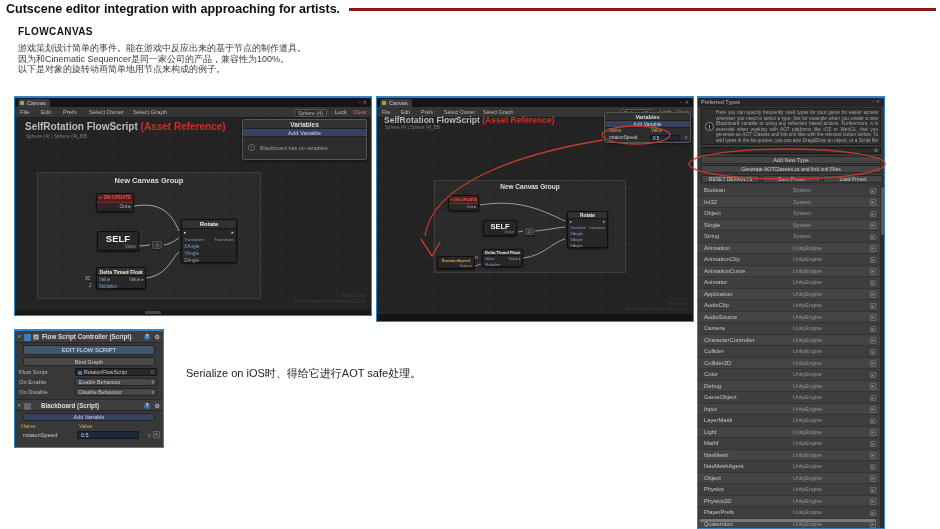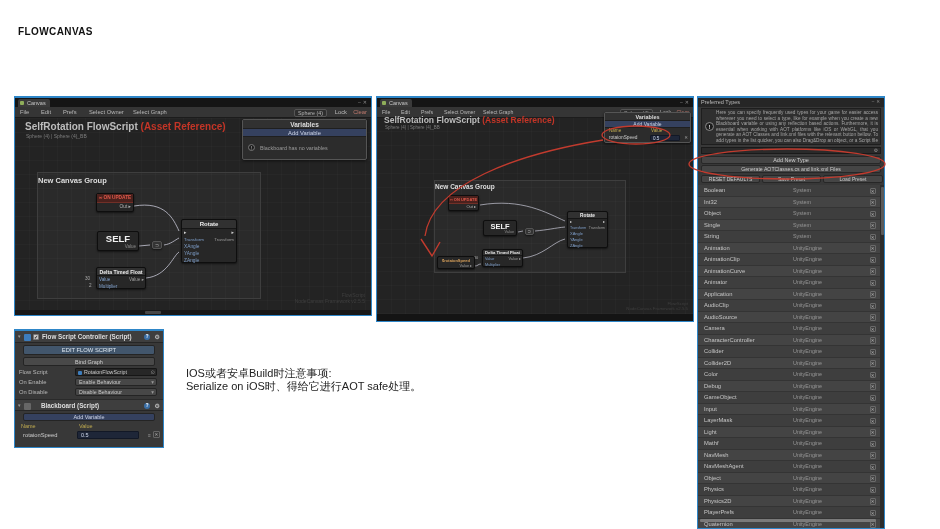--- a/index.html
+++ b/index.html
@@ -27,21 +27,21 @@
      repeating-linear-gradient(0deg,rgba(255,255,255,.018) 0 1px,transparent 1px 14px),
      repeating-linear-gradient(90deg,rgba(255,255,255,.018) 0 1px,transparent 1px 14px),#232323}
   
   .varpanel{position:absolute;background:#2c2c2c;border:1px solid #555;border-radius:2px;box-shadow:0 1px 3px rgba(0,0,0,.6)}
   .varhead{font-weight:bold;color:#ddd;text-align:center;background:#313131;border-bottom:1px solid #1f1f1f}
   .varadd{background:#35415f;color:#ccd4e8;text-align:center;border-bottom:1px solid #1f1f1f}
   .colhead{color:#c0ab50}
   .valfield{position:absolute;background:#1e2638;border:1px solid #121826;color:#cfd8ea;border-radius:1px}
   
   .group{position:absolute;background:rgba(255,255,255,.035);border:1px solid #3e3e3e}
-  .ghead{font-weight:bold;color:#dedede;text-align:left}
+  .ghead{font-weight:bold;color:#dedede;text-align:center}
   .node{position:absolute;background:#272727;border:1px solid #0e0e0e;border-radius:2px;box-shadow:0 1px 2px rgba(0,0,0,.55)}
   .nhead{font-weight:bold;color:#ececec;text-align:center;background:#313131;border-bottom:1px solid #161616;border-radius:2px 2px 0 0}
   .bluep{color:#7e9ec9}
   .grayp{color:#9a9a9a}
   .wm{position:absolute;color:#3e3e3e;text-align:right;font-size:5px;line-height:6px}
   .hscroll{position:absolute;left:0;right:0;bottom:0;height:5px;background:#181818}
   .hthumb{position:absolute;top:1px;height:3px;background:#474747;border-radius:1px}
   svg.wires,svg.anno{position:absolute;left:0;top:0;pointer-events:none}
   svg.anno{z-index:30}
   
@@ -71,21 +71,30 @@
   .vscroll{position:absolute;right:0;top:87px;width:4px;bottom:0;background:#2c2c2c}
   .vthumb{position:absolute;left:.5px;width:3px;background:#5a5a5a;border-radius:1px}
   
   .notes{position:absolute;color:#222;font-size:11px;line-height:13px;white-space:nowrap}
 </style>
 </head>
 <body>
 
 <div id="slide">
 
+  <div id="titlebar">
+    <div id="pagetitle">Cutscene editor integration with approaching for artists.</div>
+    <div id="titlerule"></div>
+  </div>
   <div id="section">FLOWCANVAS</div>
+  <div id="intro">
+    <div>游戏策划设计简单的事件。能在游戏中反应出来的基于节点的制作道具。</div>
+    <div>因为和Cinematic Sequencer是同一家公司的产品，兼容性为100%。</div>
+    <div>以下是对象的旋转动画简单地用节点来构成的例子。</div>
+  </div>
 
   <div class="shot" id="canvas1" style="left:14px;top:96px;width:358px;height:220px">
     <div class="tabbar">
       <div class="tab"><span class="tabicon"></span><span>Canvas</span></div>
       <div class="winctl"><span>–</span><span>✕</span></div>
     </div>
     <div class="menubar">
       <span class="mi" style="left:5px">File</span>
       <span class="mi" style="left:26px">Edit</span>
       <span class="mi" style="left:48px">Prefs</span>
@@ -293,21 +302,20 @@
     </div>
     <div>
       <span style="position:absolute;left:8px;top:101px;font-size:5.8px;color:#ccc">rotaionSpeed</span>
       <span class="valfield" style="left:62px;top:100px;width:62px;height:8px;font-size:5.5px;line-height:7px;padding-left:3px">0.5</span>
       <span style="position:absolute;right:12px;top:101px;font-size:5px;color:#999">≡</span>
       <span style="position:absolute;right:3px;top:100px;width:7px;height:7px;border:1px solid #666;border-radius:1px;color:#aaa;font-size:4.5px;line-height:6px;text-align:center">✕</span>
     </div>
   </div>
 
   <div class="notes" style="left:186px;top:367px">
-    <div>IOS或者安卓Build时注意事项:</div>
     <div>Serialize on iOS时、得给它进行AOT safe处理。</div>
   </div>
 
   <div class="shot" id="pref" style="left:697px;top:96px;width:188px;height:433px;background:#383838">
     <div style="position:absolute;left:0;top:0;right:0;height:9px;background:#262626">
       <span class="ptitle">Preferred Types</span>
       <span style="position:absolute;right:2px;top:1px;font-size:4.5px;color:#888;letter-spacing:2px"><span>–</span><span>✕</span></span>
     </div>
     <div class="infobox">
       <span class="infoicon">!</span>

